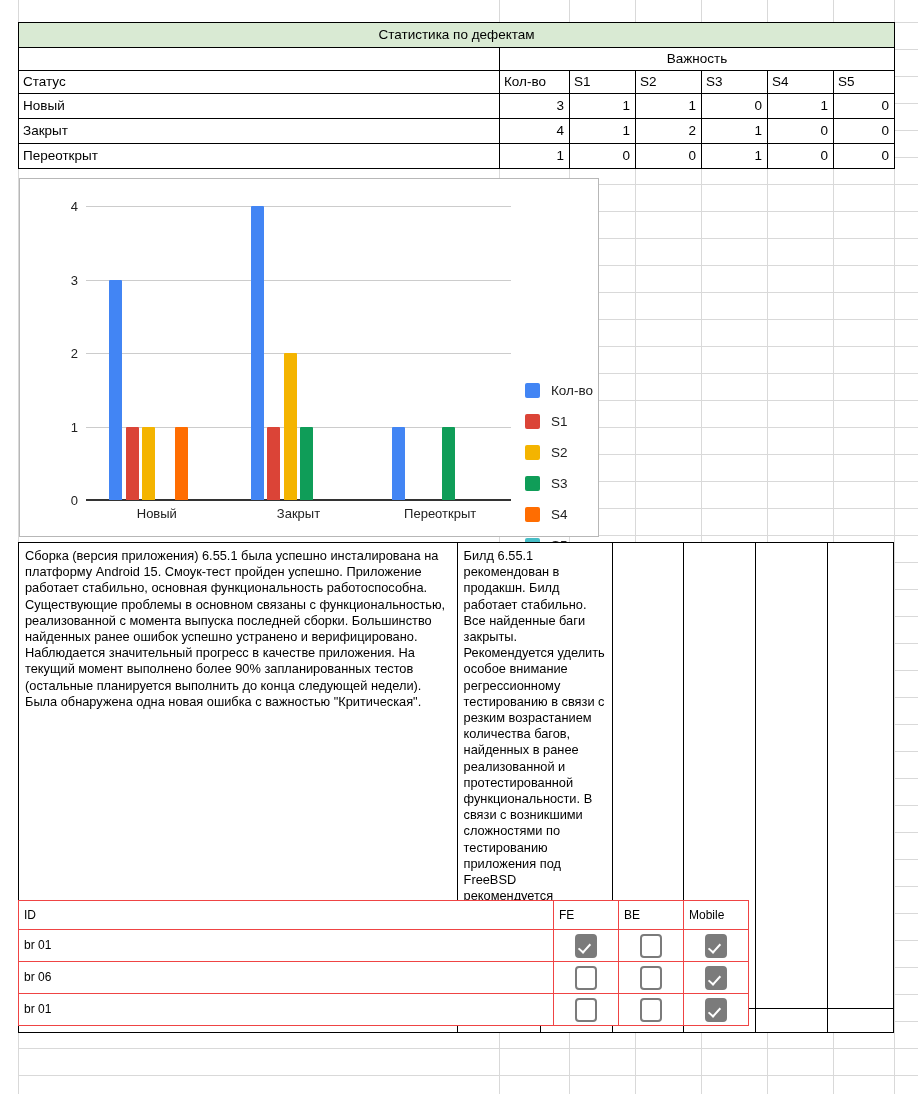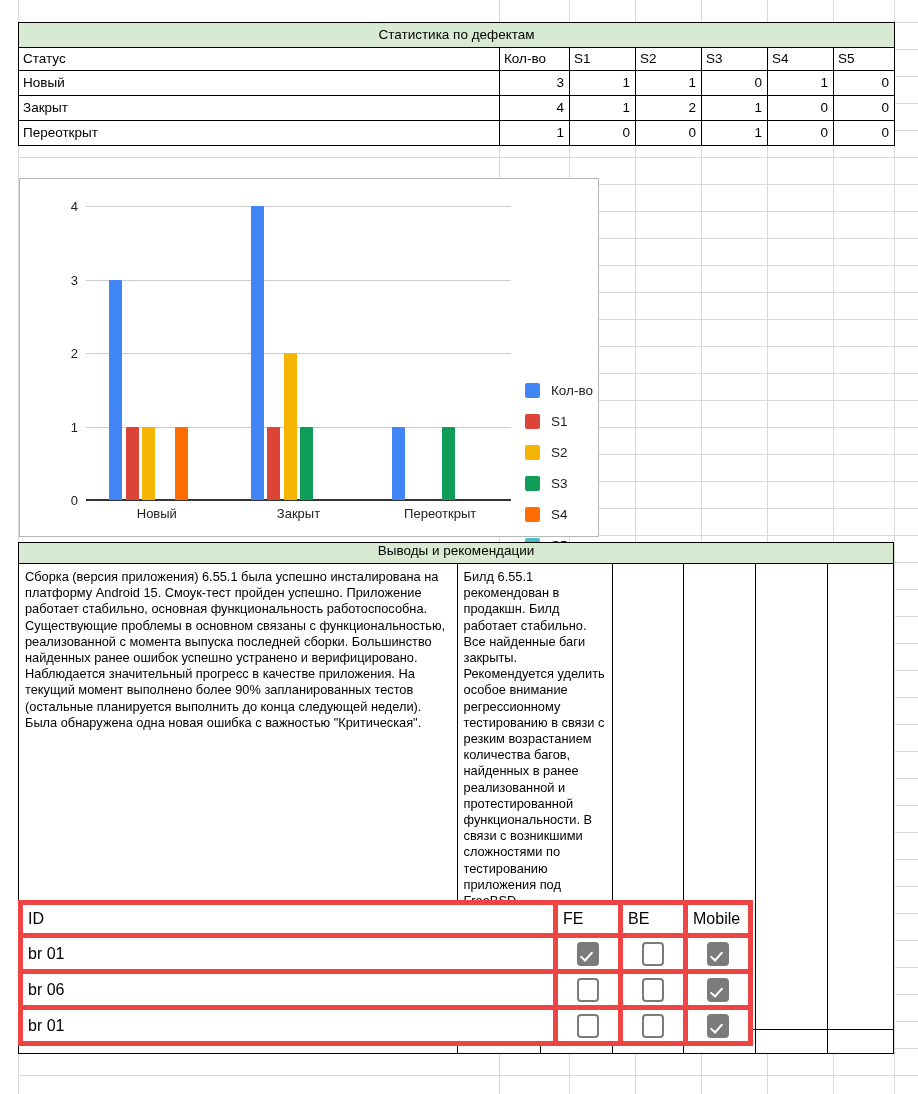--- a/index.html
+++ b/index.html
@@ -53,21 +53,21 @@
   
   #concl-table{position:absolute;left:18px;top:542px;width:876px;}
   #concl-table td{vertical-align:top;}
   .cell-head{height:25px;vertical-align:middle!important;font-size:14px;}
   .cell-body{padding:5px 7px 6px 6px;font-size:12.8px;line-height:16.2px;
              text-align:left;vertical-align:top;}
   .spacer-row td{height:23px;}
 
   
   #brtable{position:absolute;left:18px;top:900px;width:730px;}
-  #brtable td{border:5px solid #ef4444;height:31px;font-size:16px;}
+  #brtable td{border:1px solid #ef4444;height:31px;font-size:12px;}
   #brtable tr.head td{height:28px;}
   #brtable td.idcell{padding-left:5px;}
   #brtable td.cbcell{text-align:center;width:60px;padding:0;}
   #brtable td.hcell{text-align:left;padding-left:5px;width:60px;margin-left:12px;}
   .cb{display:inline-block;width:22px;height:24px;border-radius:4px;
       box-sizing:border-box;position:relative;vertical-align:middle;}
   .cb.off{background:#fff;border:2.5px solid #7b7b7b;}
   .cb.on{background:#7b7b7b;border:2.5px solid #7b7b7b;}
   .cb.on::after{content:"";position:absolute;left:4px;top:5px;
       width:5px;height:10px;border:solid #fff;border-width:0 2.6px 2.6px 0;
@@ -137,20 +137,24 @@
       <col style="width:66px">
         <col style="width:66px">
         <col style="width:66px">
         <col style="width:61px">
     </colgroup>
     <tbody>
       <tr>
         <td class="greenhdr" colspan="7">Статистика по дефектам</td>
       </tr>
       <tr class="hdrrow">
+        <td></td>
+        <td class="ctr" colspan="6">Важность</td>
+      </tr>
+      <tr class="hdrrow">
         <td class="pad-l">Статус</td>
         <td class="pad-l">Кол-во</td>
         <td class="pad-l">S1</td>
         <td class="pad-l">S2</td>
         <td class="pad-l">S3</td>
         <td class="pad-l">S4</td>
         <td class="pad-l">S5</td>
       </tr>
       <tr>
         <td class="pad-l">Новый</td>
@@ -241,23 +245,20 @@
       <col style="width:404px">
         <col style="width:77px">
         <col style="width:66px">
       <col style="width:66px">
         <col style="width:66px">
         <col style="width:66px">
         <col style="width:61px">
     </colgroup>
     <tbody>
       <tr>
-        <td class="greenhdr" colspan="7">Выводы и рекомендации</td>
-      </tr>
-      <tr>
         <td class="cell-body" style="height:277px">Сборка (версия приложения) 6.55.1 была успешно инсталирована на платформу Android 15. Смоук-тест пройден успешно. Приложение работает стабильно, основная функциональность работоспособна. Существующие проблемы в основном связаны с функциональностью, реализованной с момента выпуска последней сборки. Большинство найденных ранее ошибок успешно устранено и верифицировано. Наблюдается значительный прогресс в качестве приложения. На текущий момент выполнено более 90% запланированных тестов (остальные планируется выполнить до конца следующей недели). Была обнаружена одна новая ошибка с важностью "Критическая".</td>
         <td class="cell-body" colspan="2">Билд 6.55.1 рекомендован в продакшн. Билд работает стабильно. Все найденные баги закрыты. Рекомендуется уделить особое внимание регрессионному тестированию в связи с резким возрастанием количества багов, найденных в ранее реализованной и протестированной функциональности. В связи с возникшими сложностями по тестированию приложения под FreeBSD рекомендуется рассмотреть возможность подключения к проекту специалистов по тестированию под данной платформой.</td>
         <td></td>
         <td></td>
         <td></td>
         <td></td>
       </tr>
       <tr class="spacer-row">
         <td></td>
         <td></td>

